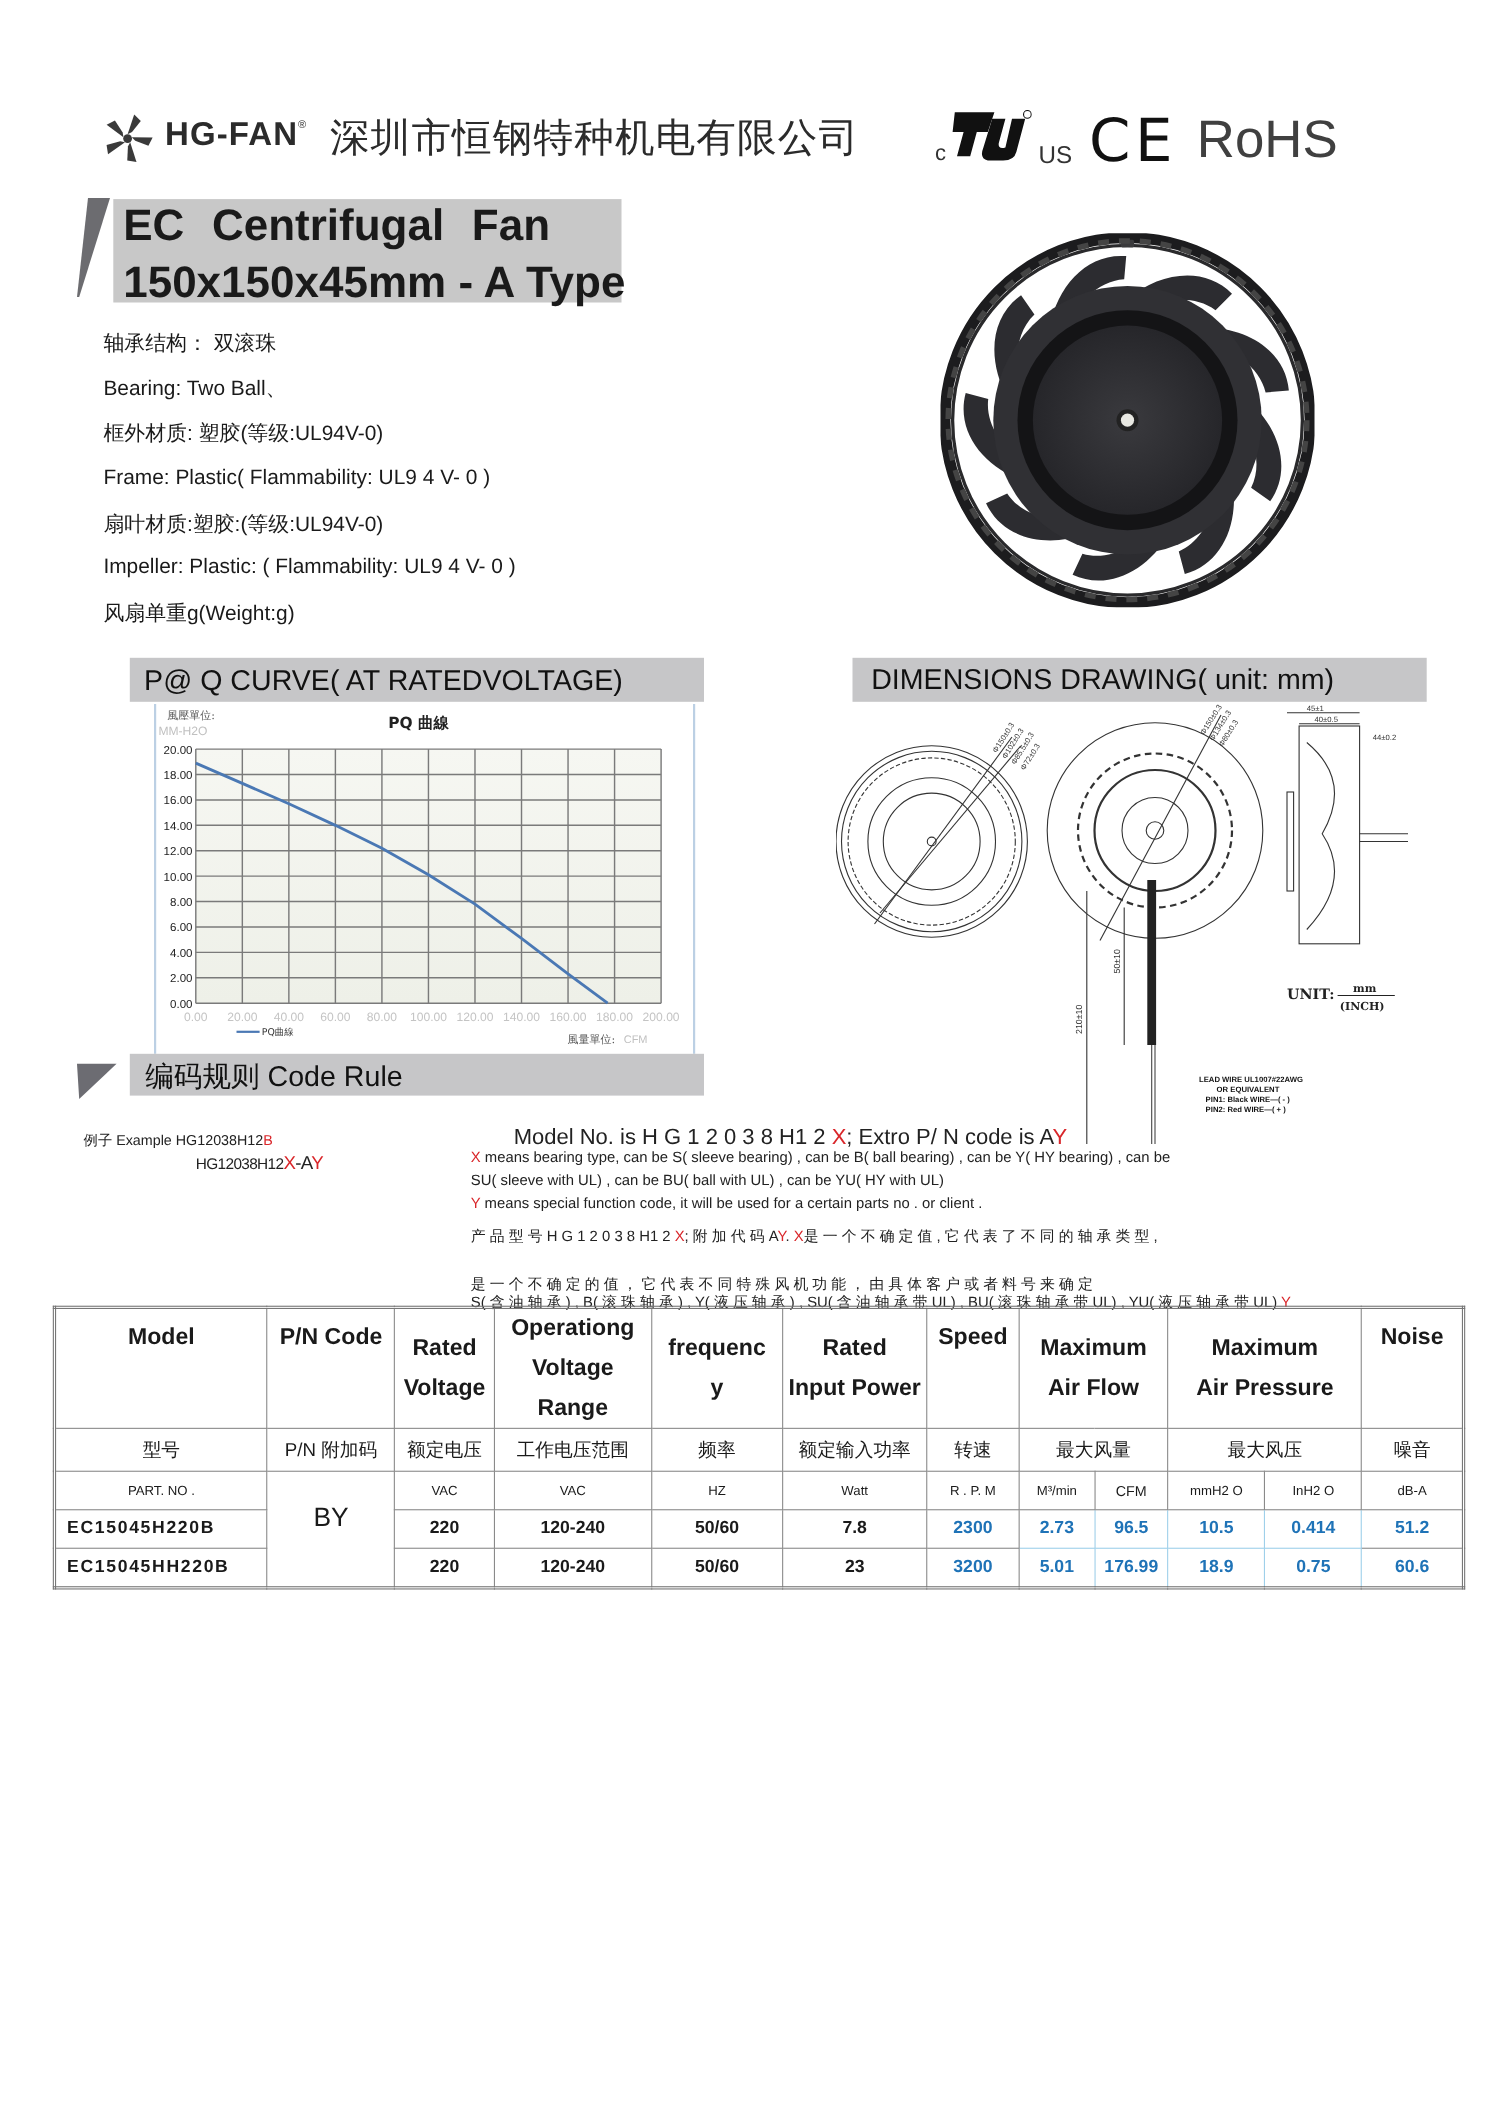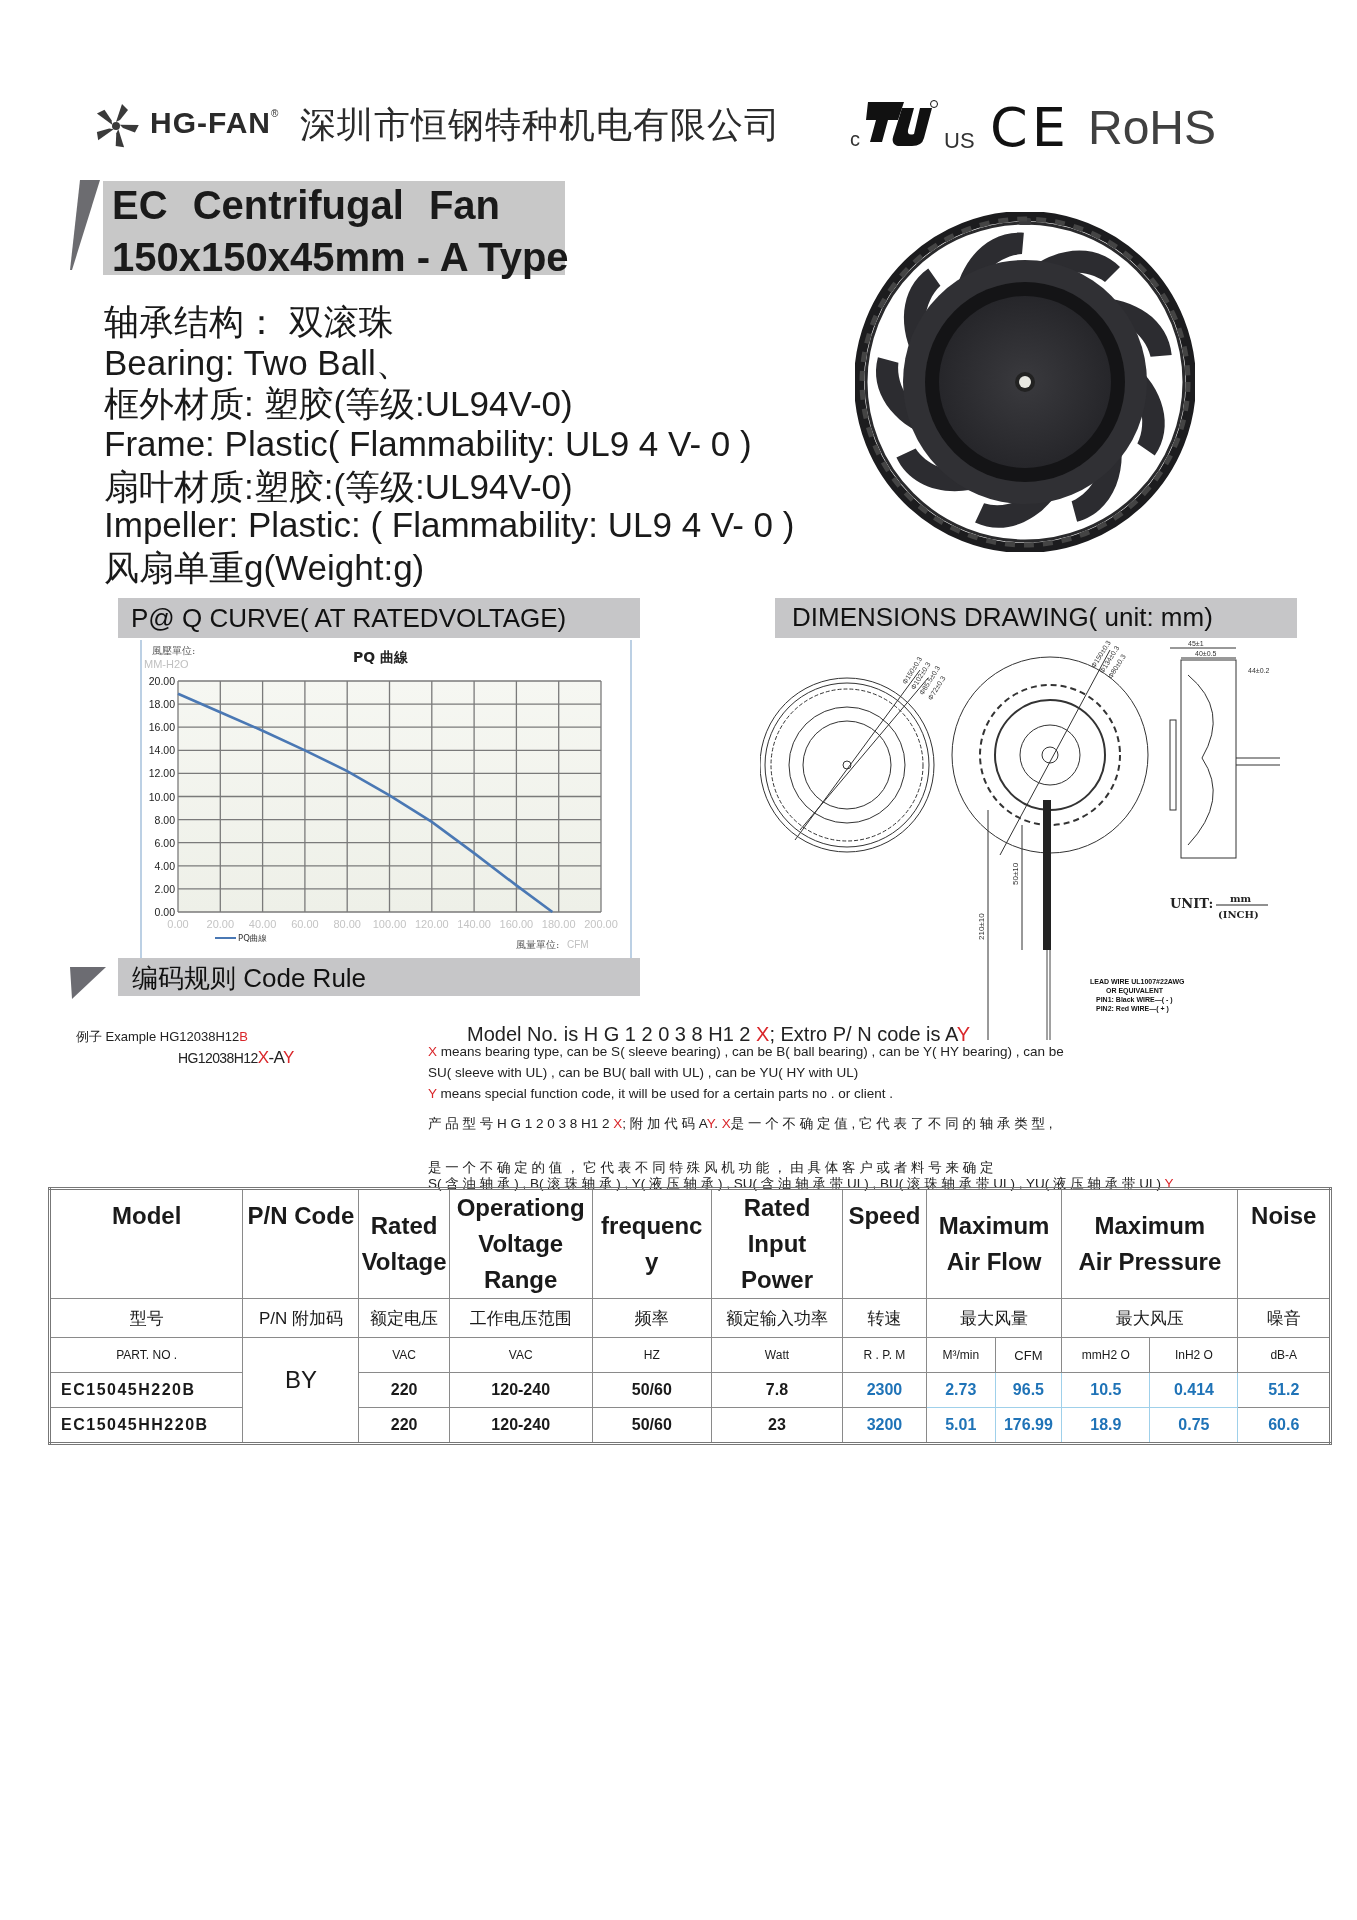--- a/index.html
+++ b/index.html
@@ -16,21 +16,21 @@
   .cert-us { left:944px; top:128px; font-size:22px; color:#333; }
   .cert-ce { left:990px; top:96px; font-size:54px; color:#111; letter-spacing:4px; font-family:"DejaVu Sans", sans-serif; }
   .cert-rohs { left:1088px; top:100px; font-size:48px; color:#404040; }
 
   
   .title-slash { left:70px; top:180px; width:30px; height:90px; }
   .title-bg { left:103px; top:181px; width:462px; height:94px; background:#c8c8c8; }
   .title1 { left:112px; top:183px; font-size:40px; font-weight:bold; word-spacing:14px; }
   .title2 { left:112px; top:235px; font-size:40px; font-weight:bold; }
 
-  .spec { left:104px; font-size:35px; color:#1a1a1a; white-space:nowrap; }
+  .spec { left:94px; font-size:19px; color:#1a1a1a; white-space:nowrap; }
 
   
   .fan-photo { left:855px; top:212px; width:340px; height:340px; }
 
   
   .sec-bar { background:#c6c6c8; height:40px; }
   .sec-label { font-size:26px; color:#111; white-space:nowrap; }
 
   
   .chart-box { left:140px; top:640px; width:488px; height:318px; border-left:2px solid #bcd0e4; border-right:2px solid #bcd0e4; background:#ffffff; }
@@ -40,21 +40,21 @@
   .dim-svg { left:760px; top:640px; width:520px; height:410px; }
 
   
   .code-text { font-size:13px; color:#222; white-space:nowrap; }
   .red { color:#d9262a; }
   .rule-line { left:430px; font-size:13.5px; color:#222; white-space:nowrap; }
 
   
   .spec-table { left:48px; top:1187px; width:1284px; border-collapse:collapse; border:3px double #777; table-layout:fixed; }
   .spec-table td { border:1px solid #8a8a8a; text-align:center; vertical-align:middle; padding:0; font-size:17px; color:#1a1a1a; }
-  .spec-table .hdr td { height:84px; font-weight:bold; font-size:24px; line-height:36px; }
+  .spec-table .hdr td { height:84px; font-weight:bold; font-size:21px; line-height:36px; }
   .spec-table .cn td { height:38px; font-size:17px; }
   .spec-table .unit td { height:34px; font-size:12px; }
   .spec-table .data td { height:34px; font-weight:bold; font-size:16px; }
   .spec-table .data td.blue { color:#1f73b7; }
   .spec-table .data td.model { text-align:left; padding-left:10px; letter-spacing:1.5px; font-size:16px; }
   .spec-table td.byc { font-size:24px; vertical-align:top; padding-top:28px; }
   .spec-table td.blue-b { border-color:#9fd0ea; }
 </style>
 </head>
 <body>

